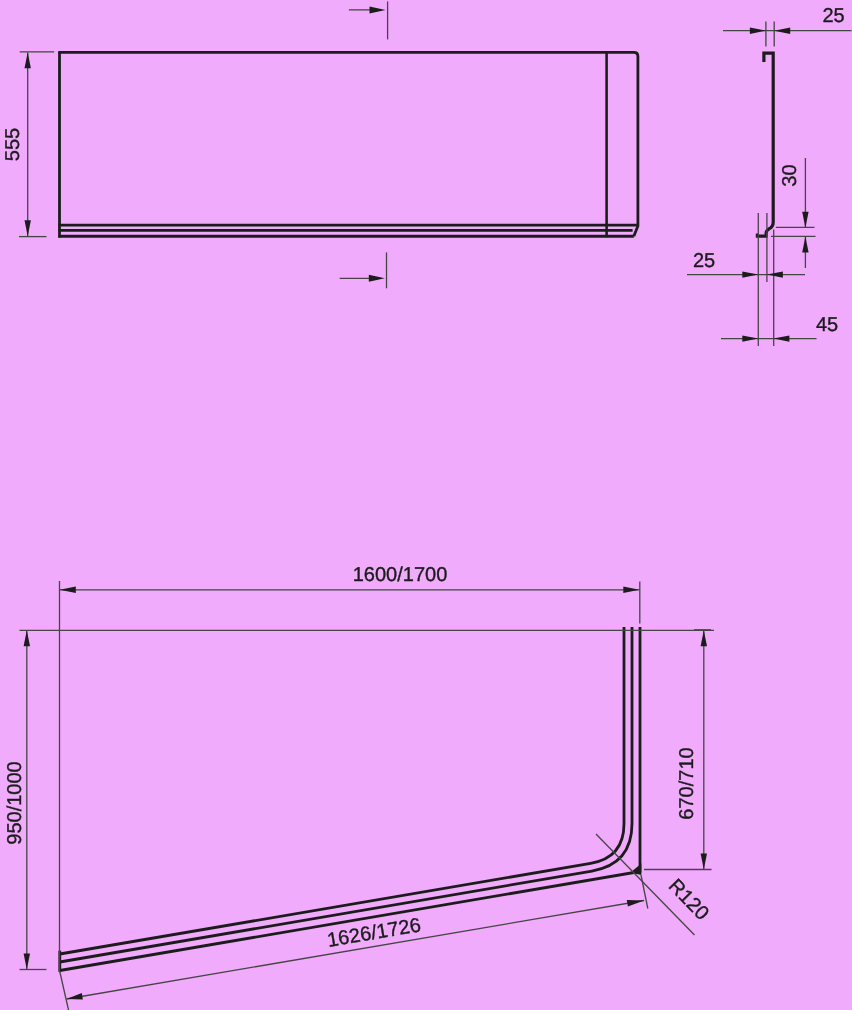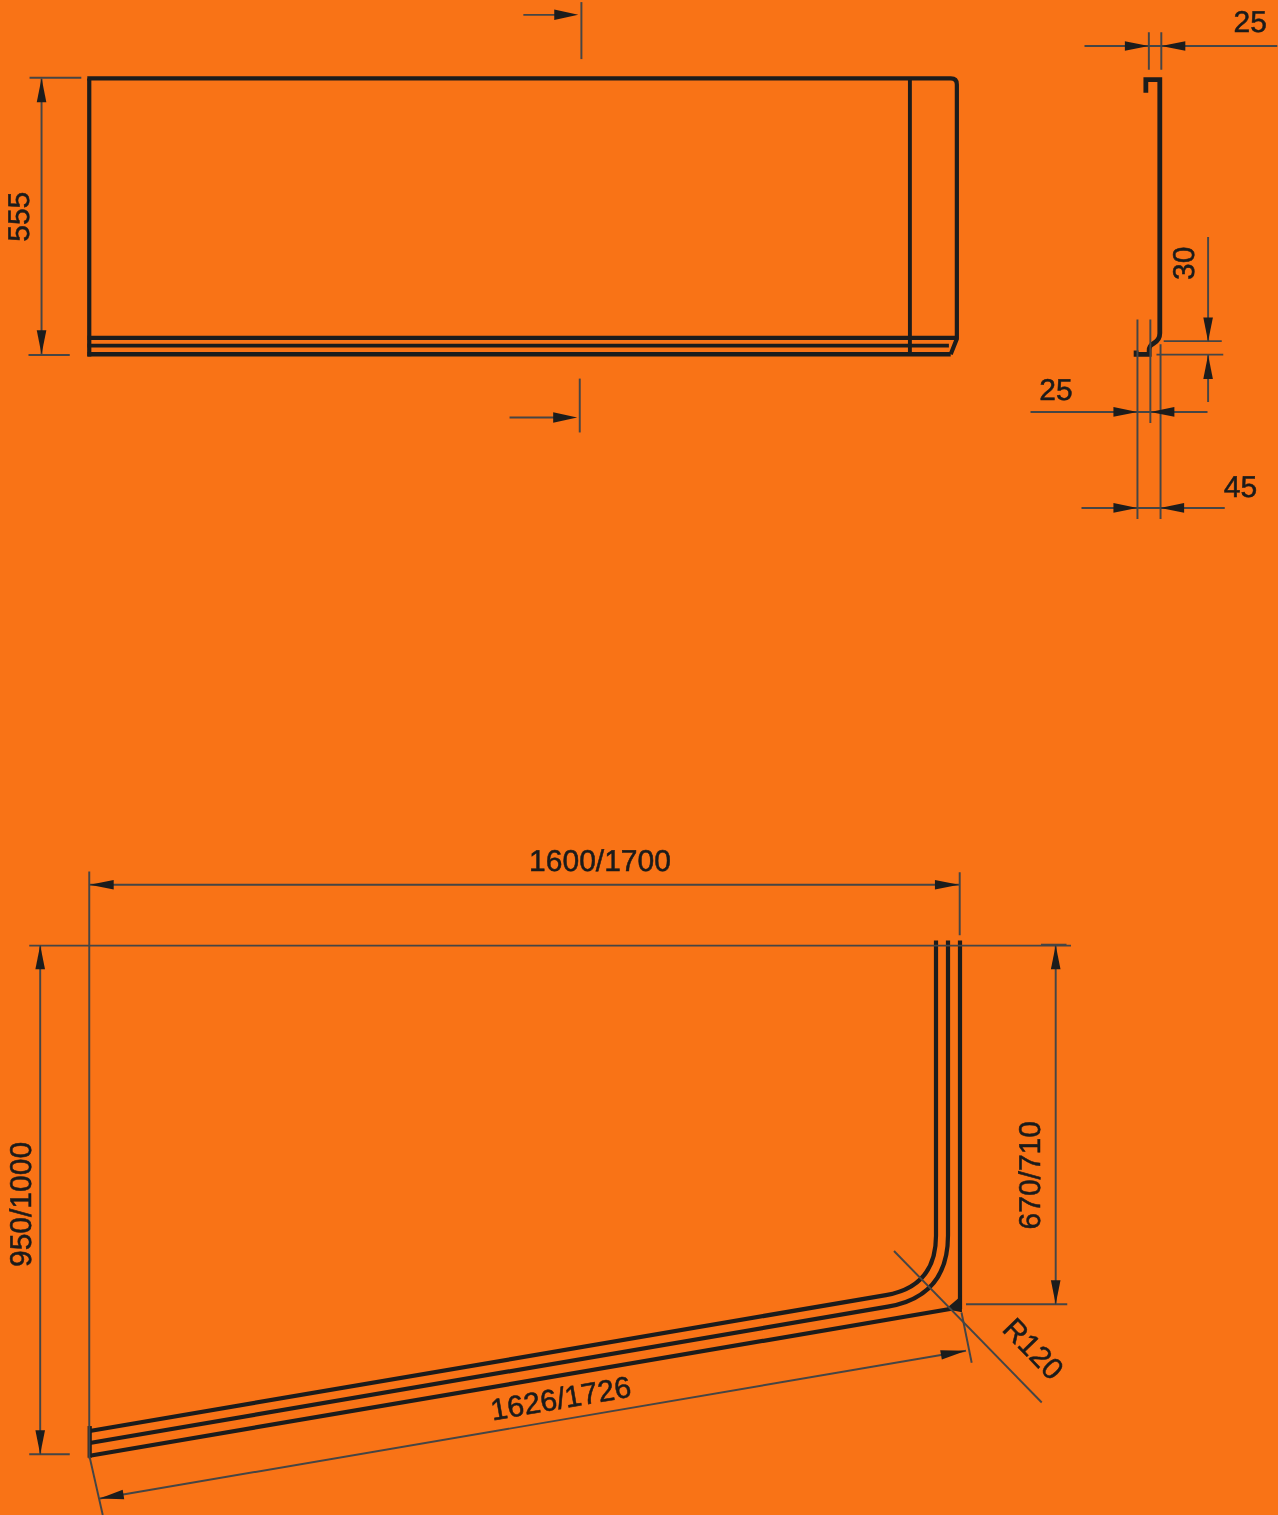--- a/index.html
+++ b/index.html
@@ -1,16 +1,16 @@
 <!DOCTYPE html>
 <html><head>
 <meta charset="utf-8">
 <style>
   html,body{margin:0;padding:0;background:#fff;-webkit-font-smoothing:antialiased;}
-  .wrap{width:852px;height:1010px;position:relative;background:#f97316;}
+  .wrap{width:852px;height:1010px;position:relative;background:#f0abfc;}
   svg{display:block;}
   text{font-family:"Liberation Sans", sans-serif;font-size:20px;fill:#1b1b1b;stroke:#1b1b1b;stroke-width:0.35px;text-rendering:geometricPrecision;}
 </style>
 </head>
 <body>
 <div class="wrap">
 <svg width="852" height="1010" viewBox="0 0 852 1010">
 <g id="thick" stroke="#1c1c1c" stroke-width="2.8" fill="none">
 
   <path d="M 59.5 237.6 L 59.5 52.3"></path>

